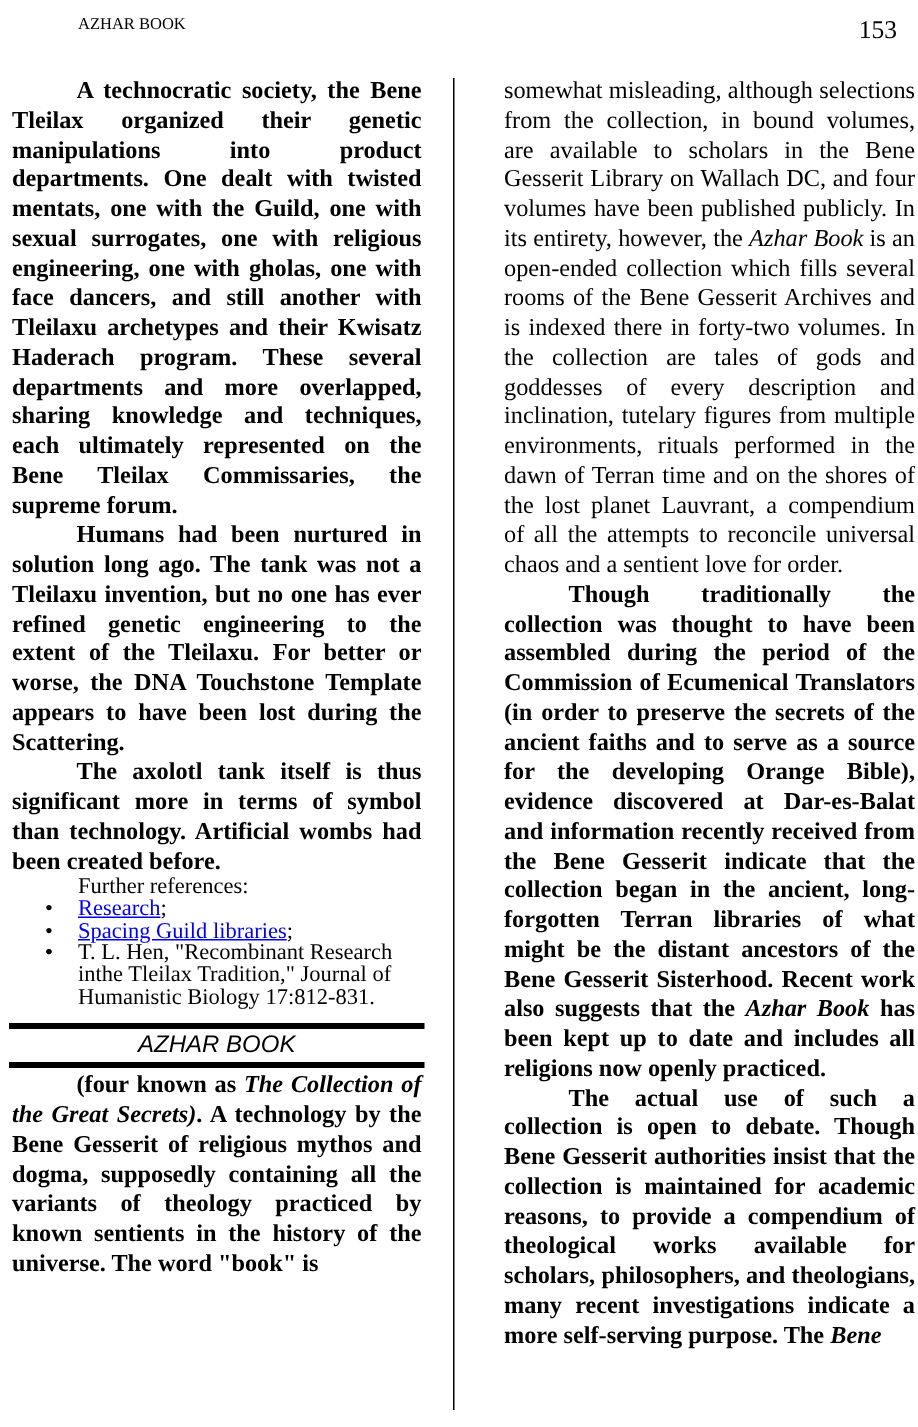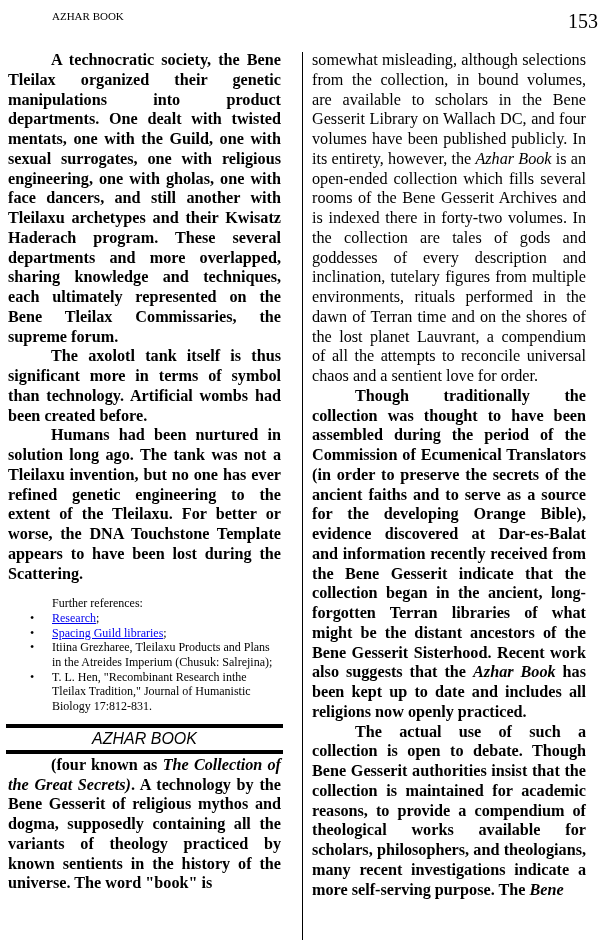--- a/index.html
+++ b/index.html
@@ -6,37 +6,37 @@
     body {
       width: 612px; height: 951px; position: relative; overflow: hidden;
       font-family: "Liberation Serif", "DejaVu Serif", serif; color: #000;
     }
     .running-head {
       position: absolute; left: 52px; top: 10px;
       font-size: 11px; letter-spacing: 0px;
     }
     .page-number {
       position: absolute; right: 14px; top: 10px;
-      font-size: 20px;
+      font-size: 17px;
     }
     .col {
       position: absolute; top: 51px;
       font-size: 16.2px; line-height: 19.75px;
       text-align: justify;
     }
     .col-left { left: 8px; width: 273px; }
-    .col-right { left: 312px; width: 274px; }
+    .col-right { left: 336px; width: 274px; }
     .col p { margin: 0; }
     .col p.indent { text-indent: 43px; font-weight: bold; }
     .divider {
       position: absolute; left: 302px; top: 52px; width: 1px; height: 888px;
       background: #000;
     }
     .refs {
-      font-size: 12px; line-height: 14.7px; text-align: left; margin-top: 12px;
+      font-size: 15px; line-height: 14.7px; text-align: left; margin-top: 0;
     }
     .refs .refs-title { margin-left: 44px; }
     .refs ul { margin: 0; padding: 0; list-style: none; }
     .refs li { position: relative; padding-left: 44px; }
     .refs li .bullet { position: absolute; left: 22px; top: 0; }
     .refs a { color: #0000ee; text-decoration: underline; }
     .section-head {
       margin-top: 10px; margin-left: -2px; margin-right: 0;
       width: 277px;
       border-top: 4px solid #000; border-bottom: 4px solid #000;
@@ -49,37 +49,36 @@
     em { font-style: italic; }
   </style>
 </head>
 <body>
 
 <div class="running-head">AZHAR BOOK</div>
 <div class="page-number">153</div>
 
 <div class="col col-left">
   <p class="indent">A technocratic society, the Bene Tleilax organized their genetic manipulations into product departments. One dealt with twisted mentats, one with the Guild, one with sexual surrogates, one with religious engineering, one with gholas, one with face dancers, and still another with Tleilaxu archetypes and their Kwisatz Haderach program. These several departments and more overlapped, sharing knowledge and techniques, each ultimately represented on the Bene Tleilax Commissaries, the supreme forum.</p>
+  <p class="indent">Humans had been nurtured in solution long ago. The tank was not a Tleilaxu invention, but no one has ever refined genetic engineering to the extent of the Tleilaxu. For better or worse, the DNA Touchstone Template appears to have been lost during the Scattering.</p>
   <p class="indent">The axolotl tank itself is thus significant more in terms of symbol than technology. Artificial wombs had been created before.</p>
-  <p class="indent">Humans had been nurtured in solution long ago. The tank was not a Tleilaxu invention, but no one has ever refined genetic engineering to the extent of the Tleilaxu. For better or worse, the DNA Touchstone Template appears to have been lost during the Scattering.</p>
 
   <div class="refs">
     <div class="refs-title">Further references:</div>
     <ul>
       <li>
         <span class="bullet">•</span>
         <a href="#">Research</a><span>;</span>
       </li>
       <li>
         <span class="bullet">•</span>
         <a href="#">Spacing Guild libraries</a><span>;</span>
       </li>
       <li>
         <span class="bullet">•</span>
-        <span>Itiina Grezharee, Tleilaxu Products and Plans in the Atreides Imperium (Chusuk: Salrejina);</span>
       </li>
       <li>
         <span class="bullet">•</span>
         <span>T. L. Hen, "Recombinant Research inthe Tleilax Tradition," Journal of Humanistic Biology 17:812-831.</span>
       </li>
     </ul>
   </div>
 
   <div class="section-head">AZHAR BOOK</div>
 

